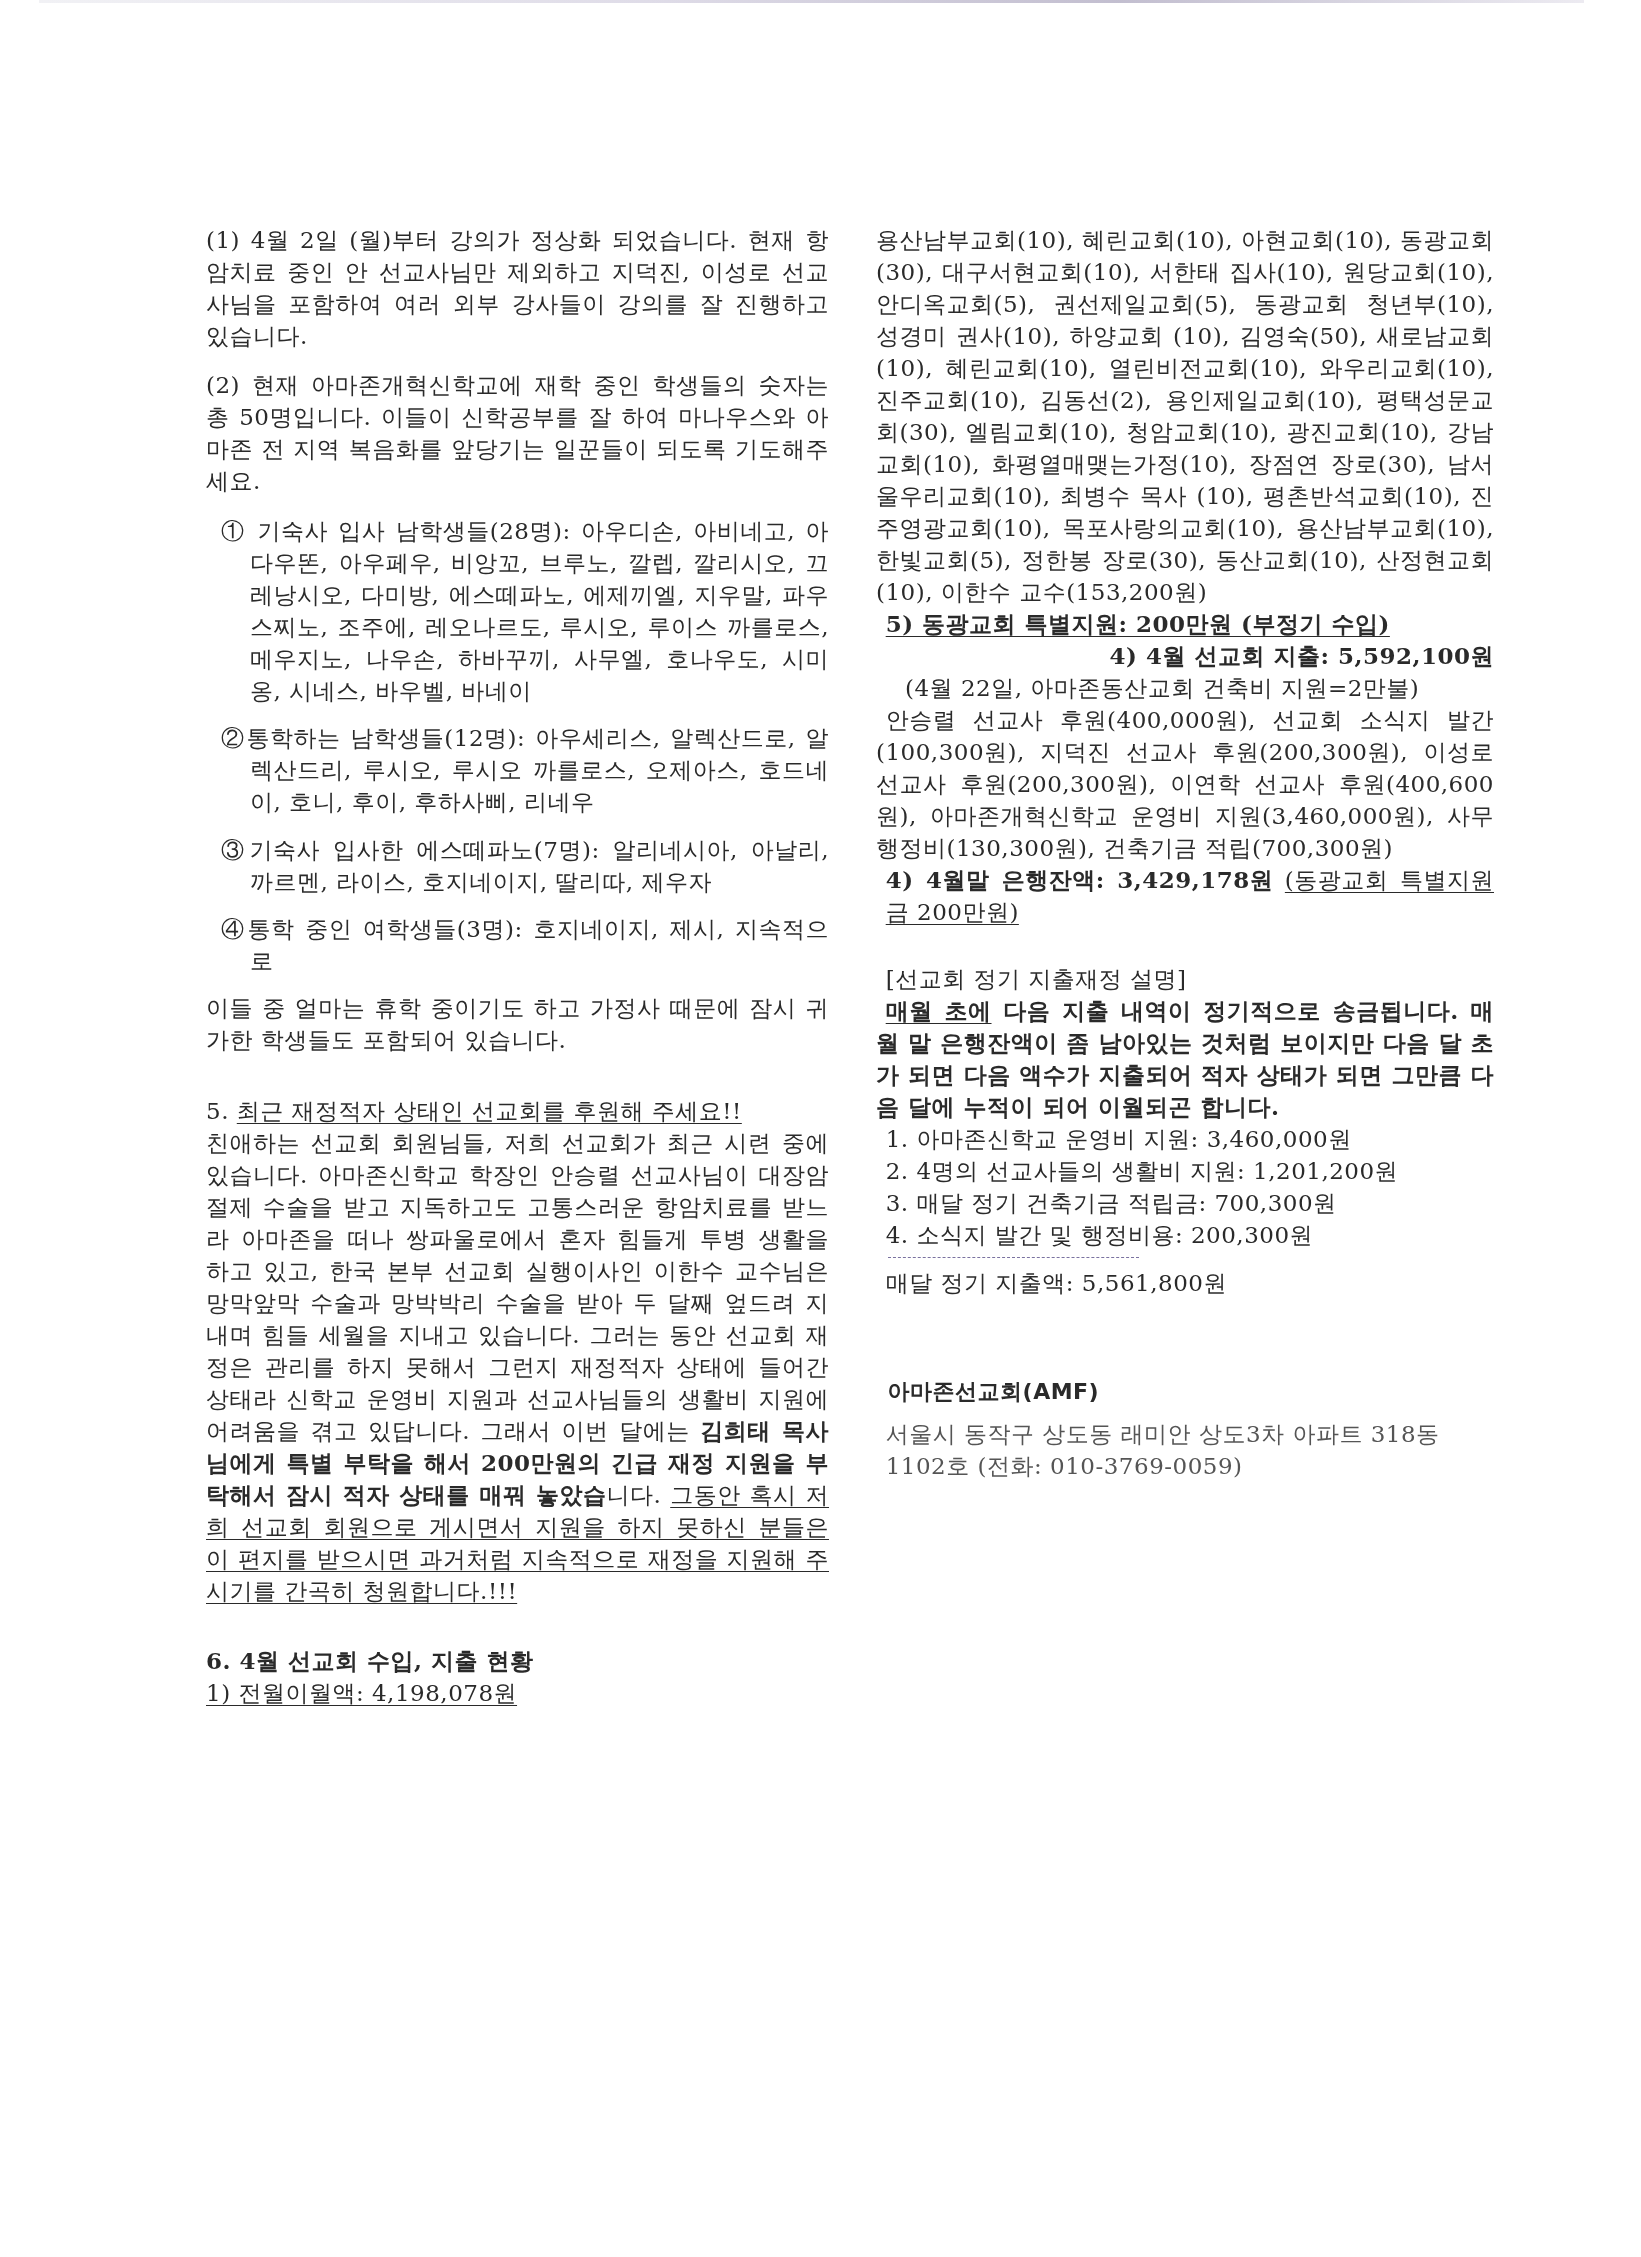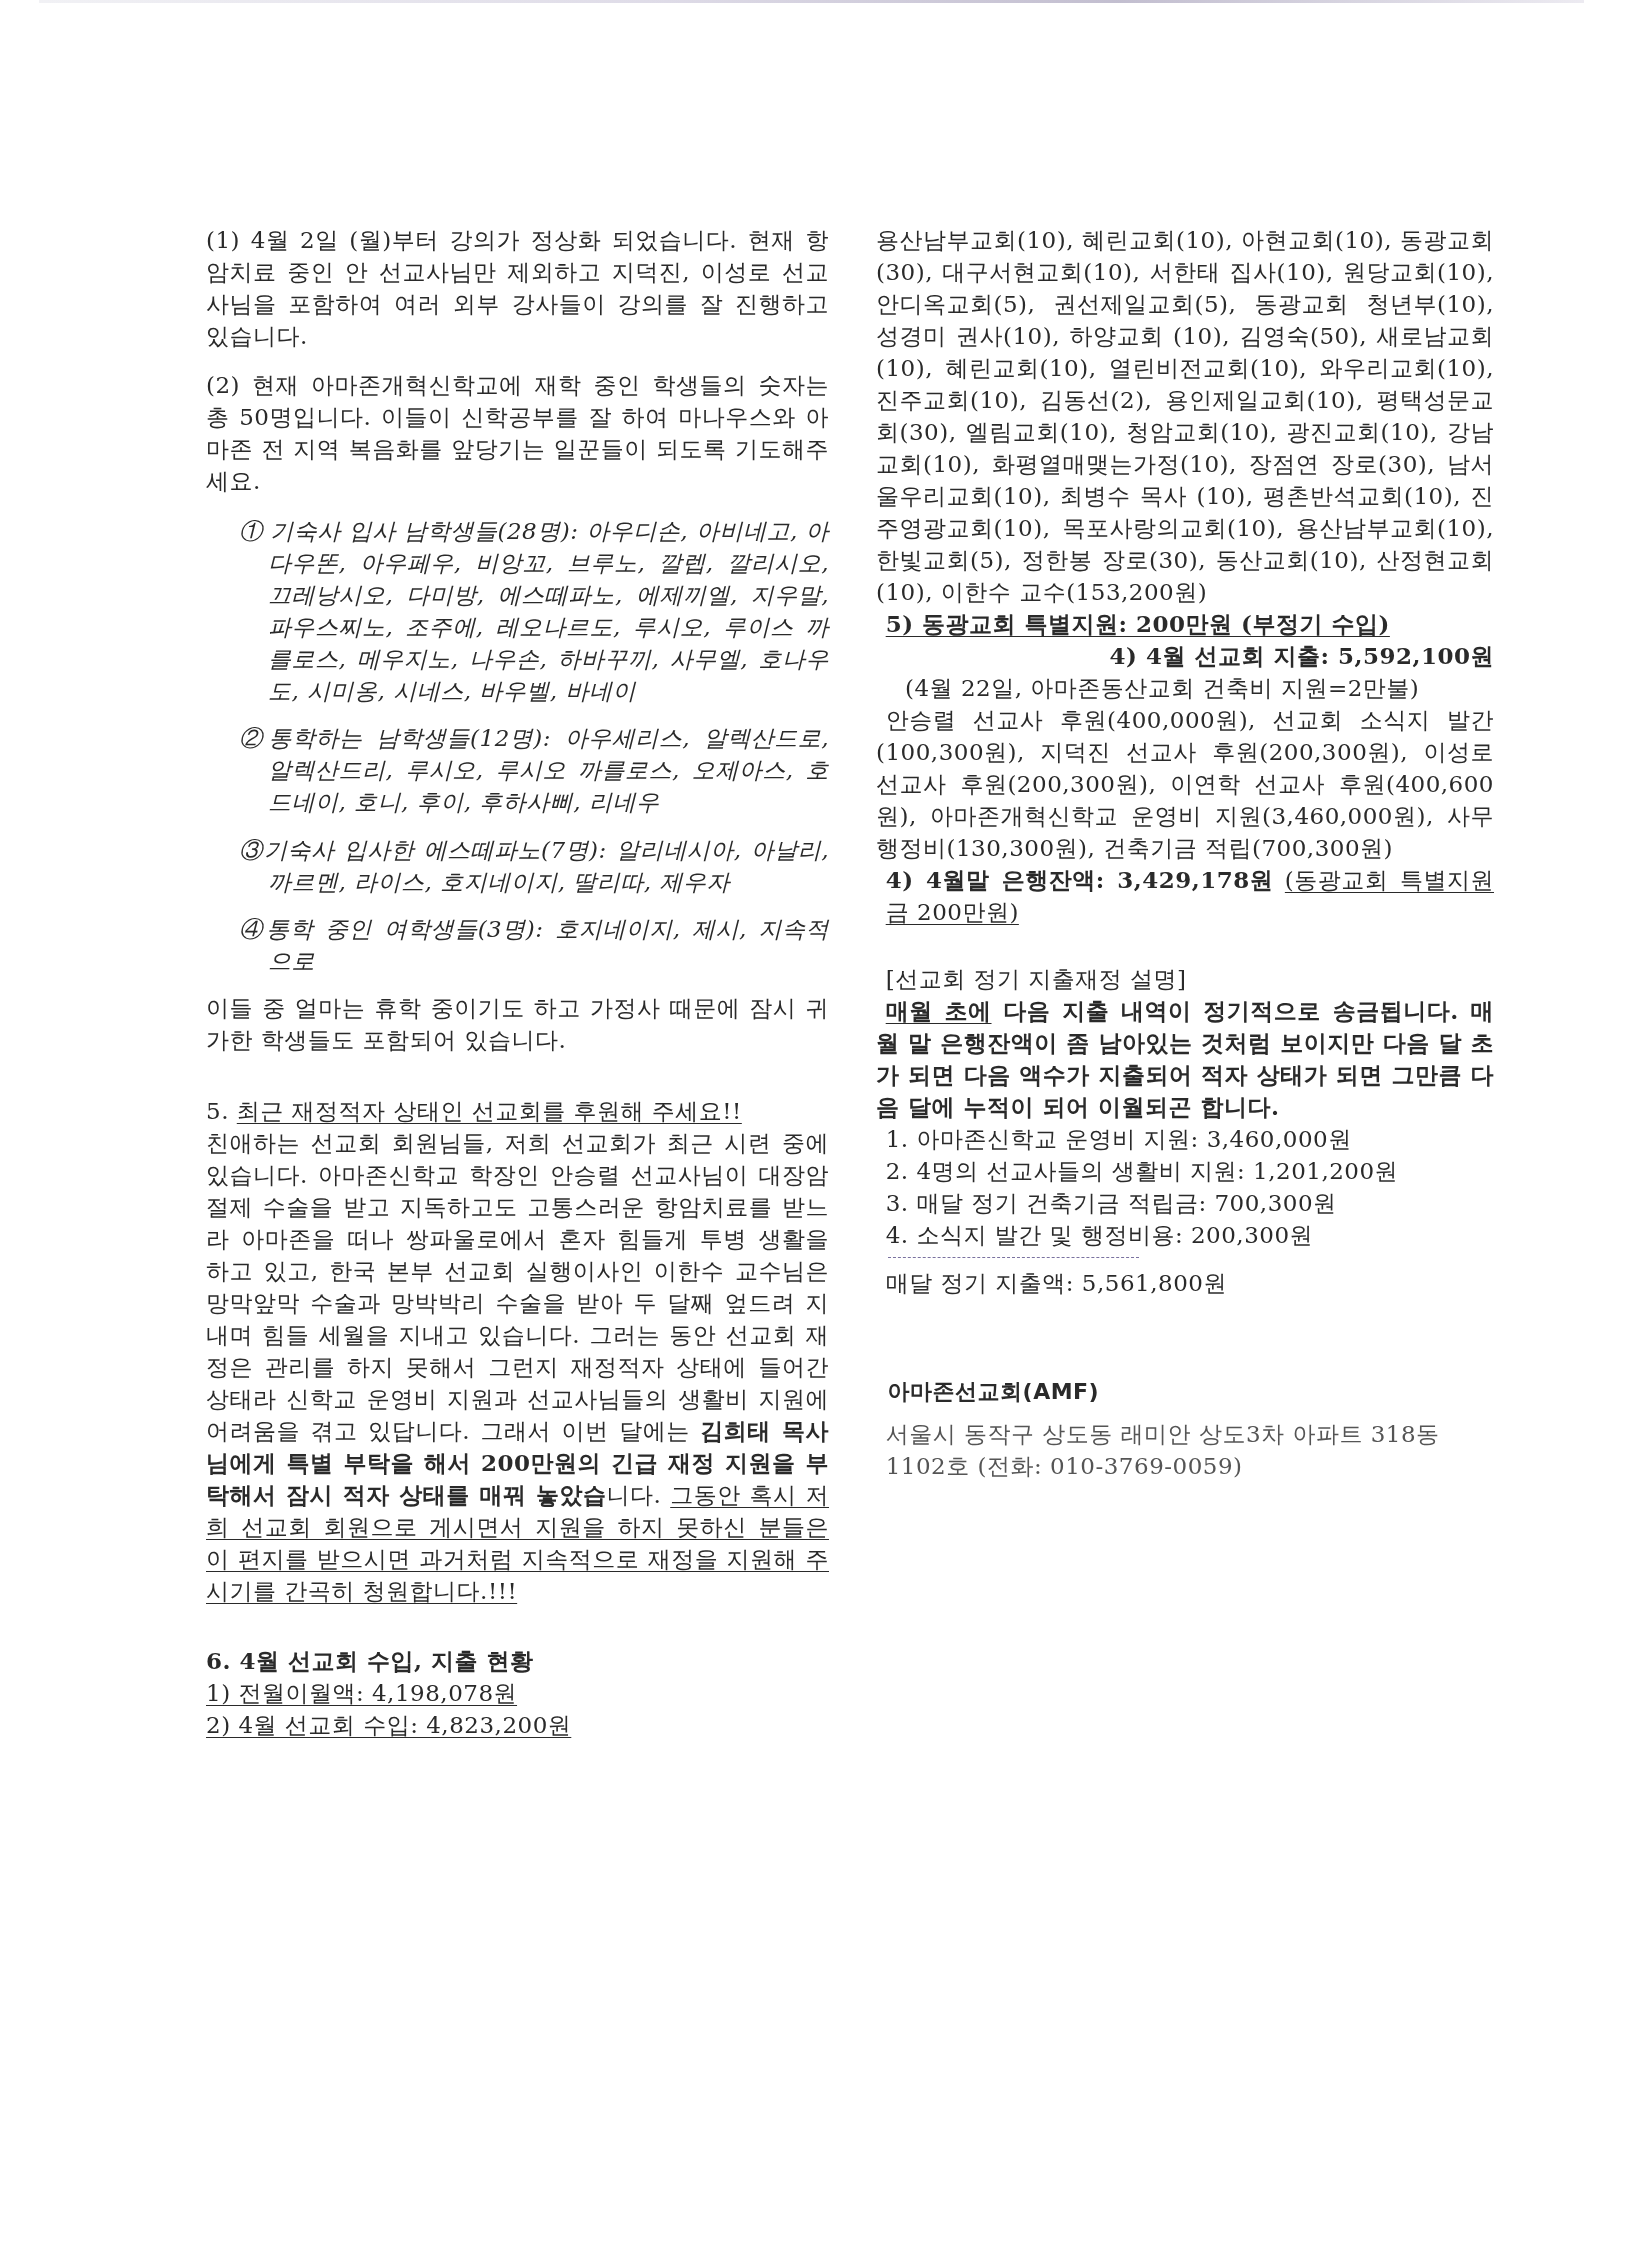--- a/index.html
+++ b/index.html
@@ -22,21 +22,21 @@
     top: 224px;
     font-size: 23px;
     line-height: 32px;
     letter-spacing: 0.5px;
     text-align: justify;
   }
   .col-left { left: 206px; width: 623px; }
   .col-right { left: 876px; width: 618px; }
   p { margin: 0; }
   .para { margin-bottom: 17.4px; }
-  .indent-item { padding-left: 37px; text-indent: -29px; margin-left: 25px; margin-bottom: 15.4px; font-style: italic; }
+  .indent-item { padding-left: 37px; text-indent: -29px; margin-left: 7px; margin-bottom: 15.4px; }
   .u { text-decoration: underline; text-underline-offset: 3.9px; text-decoration-thickness: 1px; }
   .b { font-weight: bold; }
   .heading { font-weight: bold; }
   .gap-lg { height: 35px; }
   .gap-md { height: 21px; }
   .gap-sm { height: 9.7px; }
   .no-just { text-align: left; }
   .list-line { padding-left: 9.7px; text-align: left; }
   .dash-line {
     margin: 5.8px 0 9.7px 11.6px;
@@ -87,21 +87,20 @@
   <p>
     <span>5.</span>
     <span class="u">최근 재정적자 상태인 선교회를 후원해 주세요!!</span>
   </p>
   <p class="para"><span>친애하는 선교회 회원님들, 저희 선교회가 최근 시련 중에 있습니다. 아마존신학교 학장인 안승렬 선교사님이 대장암 절제 수술을 받고 지독하고도 고통스러운 항암치료를 받느라 아마존을 떠나 쌍파울로에서 혼자 힘들게 투병 생활을 하고 있고, 한국 본부 선교회 실행이사인 이한수 교수님은 망막앞막 수술과 망박박리 수술을 받아 두 달째 엎드려 지내며 힘들 세월을 지내고 있습니다. 그러는 동안 선교회 재정은 관리를 하지 못해서 그런지 재정적자 상태에 들어간 상태라 신학교 운영비 지원과 선교사님들의 생활비 지원에 어려움을 겪고 있답니다. 그래서 이번 달에는 </span><span class="b">김희태 목사님에게 특별 부탁을 해서 200만원의 긴급 재정 지원을 부탁해서 잠시 적자 상태를 매꿔 놓았습</span><span>니다. </span><span class="u">그동안 혹시 저희 선교회 회원으로 게시면서 지원을 하지 못하신 분들은 이 편지를 받으시면 과거처럼 지속적으로 재정을 지원해 주시기를 간곡히 청원합니다.!!!</span></p>
 
   <div class="gap-md"></div>
 
   <p class="heading no-just">6. 4월 선교회 수입, 지출 현황</p>
   <p class="no-just"><span class="u">1) 전월이월액: 4,198,078원</span></p>
-  <p class="no-just"><span class="u">2) 4월 선교회 수입: 4,823,200원</span></p>
 </div>
 
 <div class="col col-right">
   <p>용산남부교회(10), 혜린교회(10), 아현교회(10), 동광교회(30), 대구서현교회(10), 서한태 집사(10), 원당교회(10), 안디옥교회(5), 권선제일교회(5), 동광교회 청년부(10), 성경미 권사(10), 하양교회 (10), 김영숙(50), 새로남교회(10), 혜린교회(10), 열린비전교회(10), 와우리교회(10), 진주교회(10), 김동선(2), 용인제일교회(10), 평택성문교회(30), 엘림교회(10), 청암교회(10), 광진교회(10), 강남교회(10), 화평열매맺는가정(10), 장점연 장로(30), 남서울우리교회(10), 최병수 목사 (10), 평촌반석교회(10), 진주영광교회(10), 목포사랑의교회(10), 용산남부교회(10), 한빛교회(5), 정한봉 장로(30), 동산교회(10), 산정현교회(10), 이한수 교수(153,200원)</p>
   <p class="no-just" style="padding-left:9.7px;">
     <span class="u b">5) 동광교회 특별지원: 200만원 (부정기 수입)</span>
   </p>
   <p class="no-just" style="padding-left:9.7px;text-align:right;">
     <span class="b">4) 4월 선교회 지출: 5,592,100원</span>
   </p>

